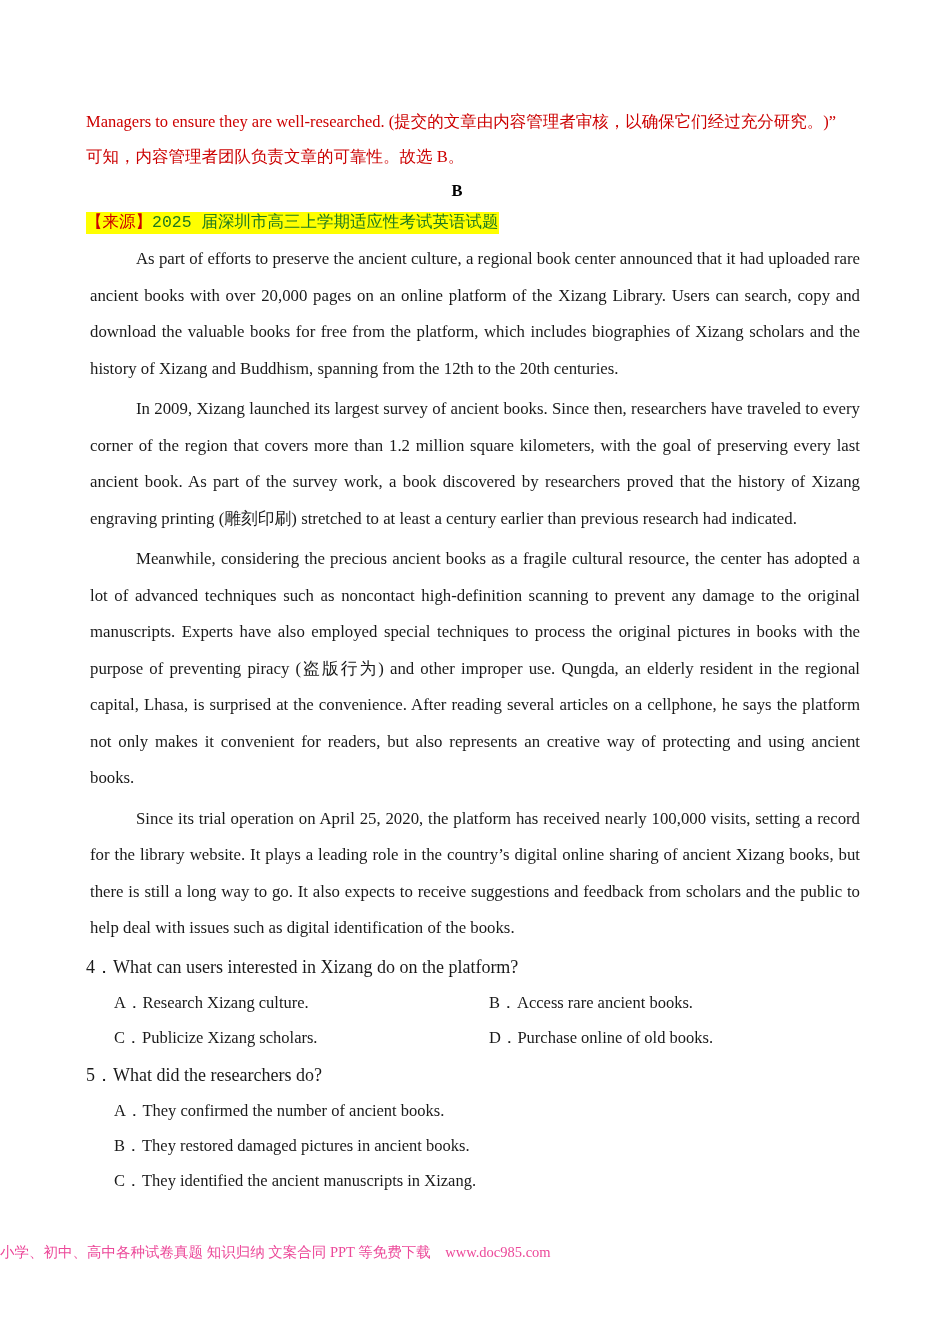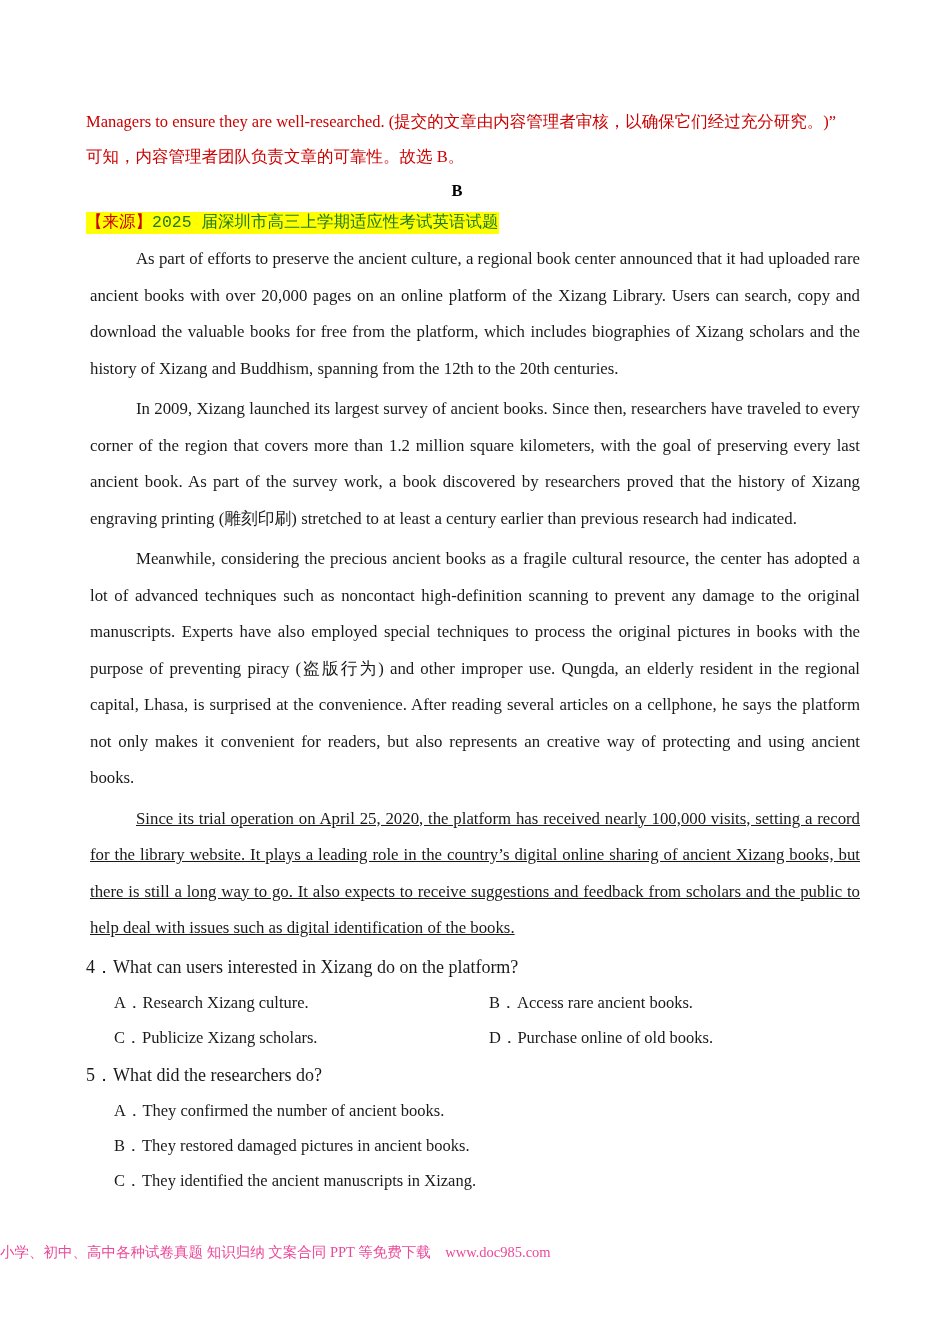--- a/index.html
+++ b/index.html
@@ -75,21 +75,20 @@
     margin: 4px;
     font-size: 16.8px;
     line-height: 36.5px;
     text-align: justify;
     text-justify: inter-word;
     text-indent: 46px;
     color: #1a1a1a;
   }
   .para.last-of-passage {
     margin-bottom: 0;
-    text-decoration: underline;
   }
 
   
   .question-block {
     margin-top: 2px;
   }
   .question-stem {
     font-size: 18px;
     line-height: 36px;
     margin: 0;

